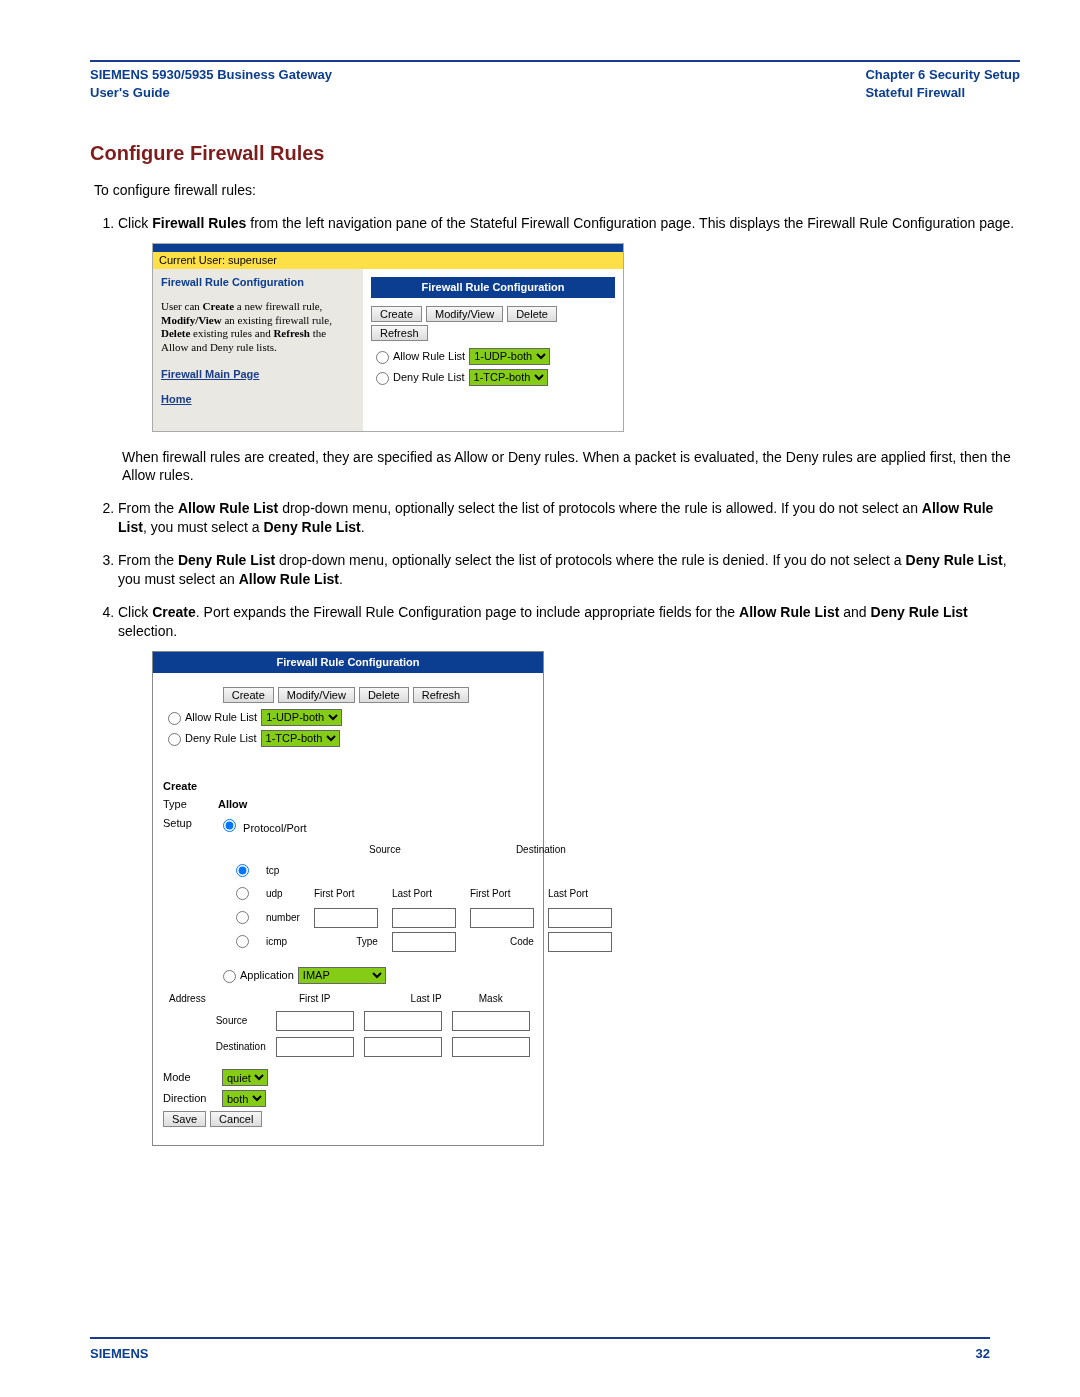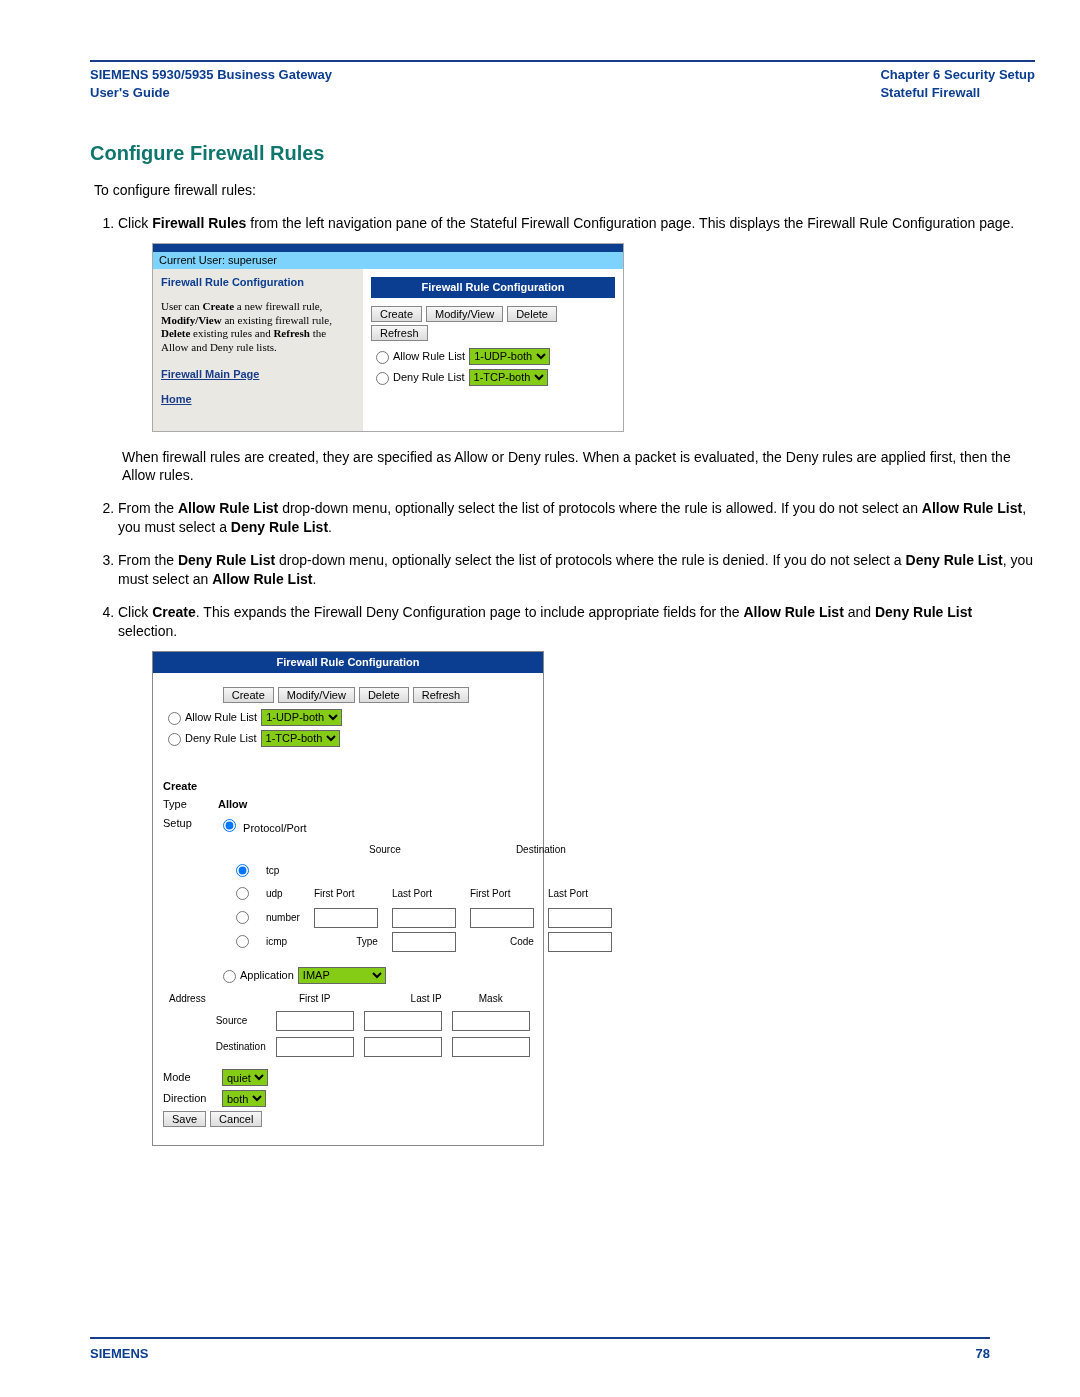--- a/index.html
+++ b/index.html
@@ -7,60 +7,60 @@
     padding: 0;
     background: #fff;
     font-family: Arial, Helvetica, sans-serif;
     font-size: 14px;
     color: #000;
   }
   .page {
     width: 1080px;
     min-height: 1397px;
     box-sizing: border-box;
-    padding: 60px 45px 0 90px;
+    padding: 60px 60px 0 90px;
     position: relative;
   }
   .top-rule {
     border-top: 2px solid #1a3d8b;
     margin-bottom: 4px;
   }
   .header-bar {
     display: flex;
     justify-content: space-between;
     font-size: 13px;
     font-weight: bold;
     color: #0b3d91;
     margin-bottom: 40px;
   }
   .header-left, .header-right { line-height: 1.4; }
   .header-right { text-align: left; }
   h2.section {
-    color: #0f766e;
+    color: #7f1d1d;
     font-size: 20px;
     margin: 0 0 16px 0;
   }
   .body-text { margin: 0 0 14px 4px; line-height: 1.35; }
   ol.steps { margin: 0 0 0 28px; padding: 0; }
   ol.steps > li { margin-bottom: 14px; line-height: 1.35; }
   .b { font-weight: bold; }
 
   
   .fig1 {
     width: 470px;
     border: 1px solid #aaa;
     margin: 10px 0 16px 34px;
     background: #fff;
   }
   .fig1 .bluebar {
     height: 8px;
     background: #0b3d91;
   }
   .fig1 .yellowbar {
-    background: #7dd3fc;
+    background: #fde047;
     font-size: 11px;
     padding: 1px 6px;
     color: #000;
   }
   .fig1 .content {
     display: flex;
     align-items: stretch;
   }
   .fig1 .sidebar {
     width: 210px;
@@ -220,21 +220,21 @@
 
     <li>
       <span>From the </span><span class="b">Allow Rule List</span><span> drop-down menu, optionally select the list of protocols where the rule is allowed. If you do not select an </span><span class="b">Allow Rule List</span><span>, you must select a </span><span class="b">Deny Rule List</span><span>.</span>
     </li>
 
     <li>
       <span>From the </span><span class="b">Deny Rule List</span><span> drop-down menu, optionally select the list of protocols where the rule is denied. If you do not select a </span><span class="b">Deny Rule List</span><span>, you must select an </span><span class="b">Allow Rule List</span><span>.</span>
     </li>
 
     <li>
-      <span>Click </span><span class="b">Create</span><span>. This expands the Firewall Deny Configuration page to include appropriate fields for the </span><span class="b">Allow Rule List</span><span> and </span><span class="b">Deny Rule List</span><span> selection.</span>
+      <span>Click </span><span class="b">Create</span><span>. Port expands the Firewall Rule Configuration page to include appropriate fields for the </span><span class="b">Allow Rule List</span><span> and </span><span class="b">Deny Rule List</span><span> selection.</span>
 
       
       <div class="fig2">
         <div class="panel-head">Firewall Rule Configuration</div>
         <div class="inner">
           <div class="btnrow" style="text-align:center">
             <button class="ui-btn">Create</button><button class="ui-btn">Modify/View</button><button class="ui-btn">Delete</button><button class="ui-btn">Refresh</button>
           </div>
           <div class="row">
             <input type="radio" style="">
@@ -346,15 +346,15 @@
             </div>
           </div>
         </div>
       </div>
     </li>
   </ol>
 
   <div class="footer-rule"></div>
   <div class="footer">
     <span>SIEMENS</span>
-    <span>78</span>
+    <span>32</span>
   </div>
 </div>
 
 </body></html>

